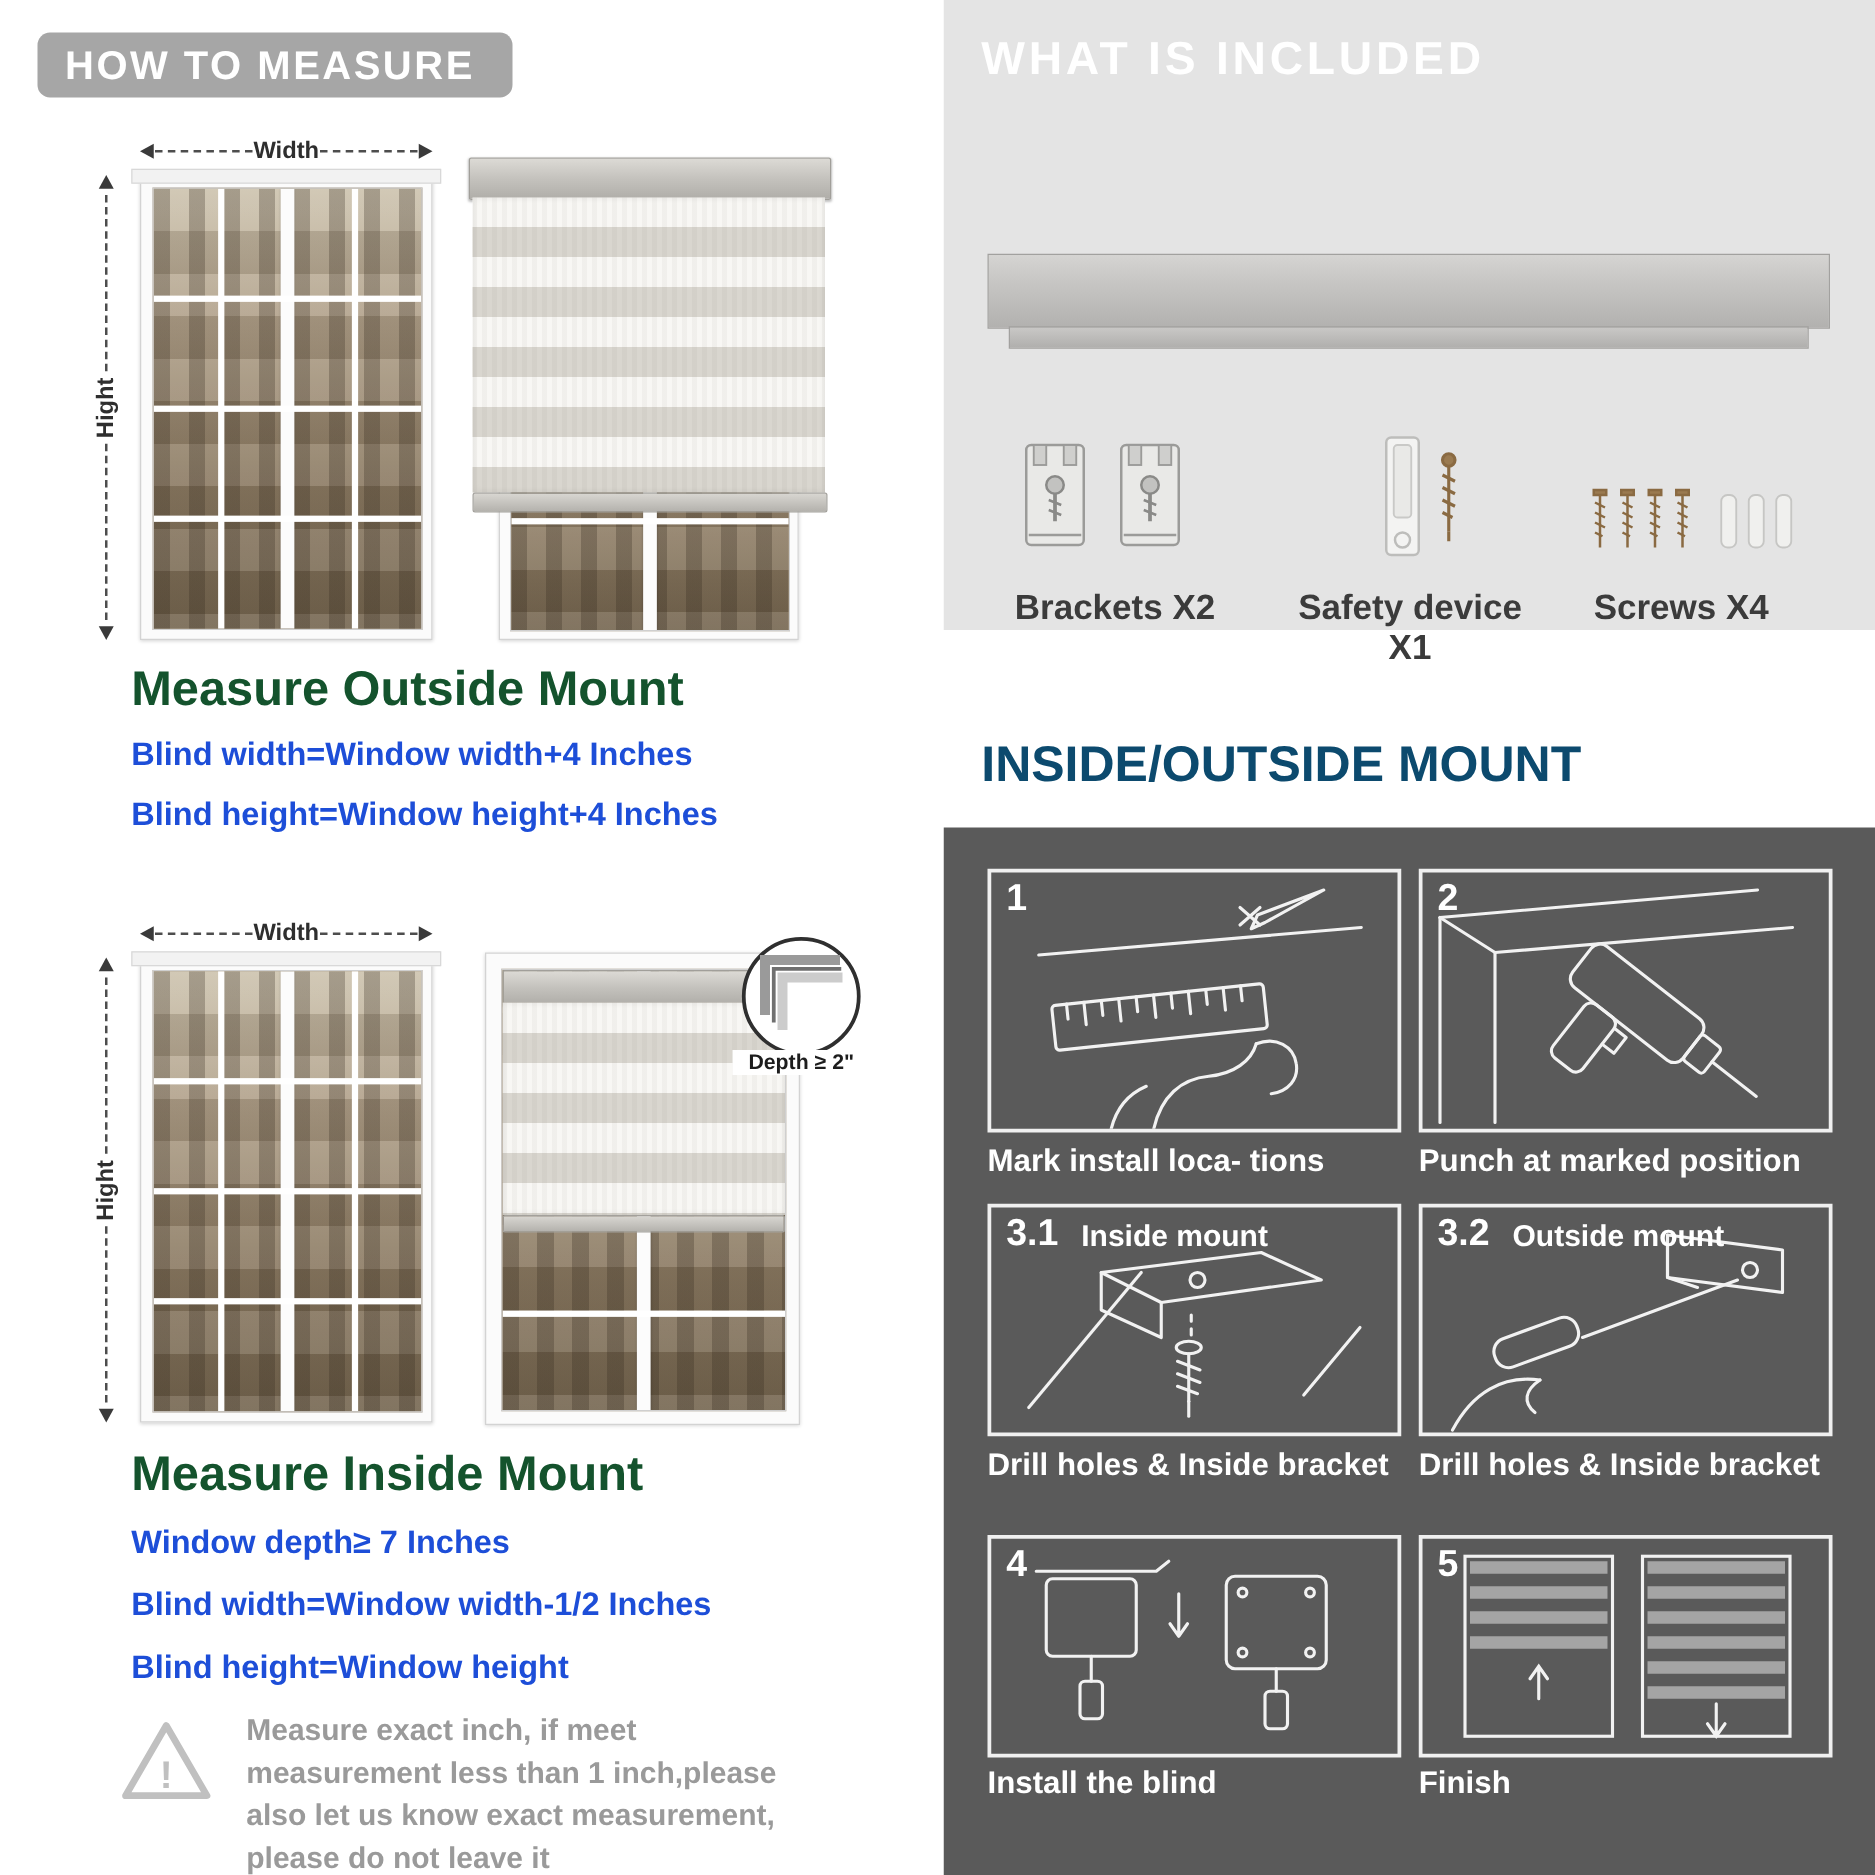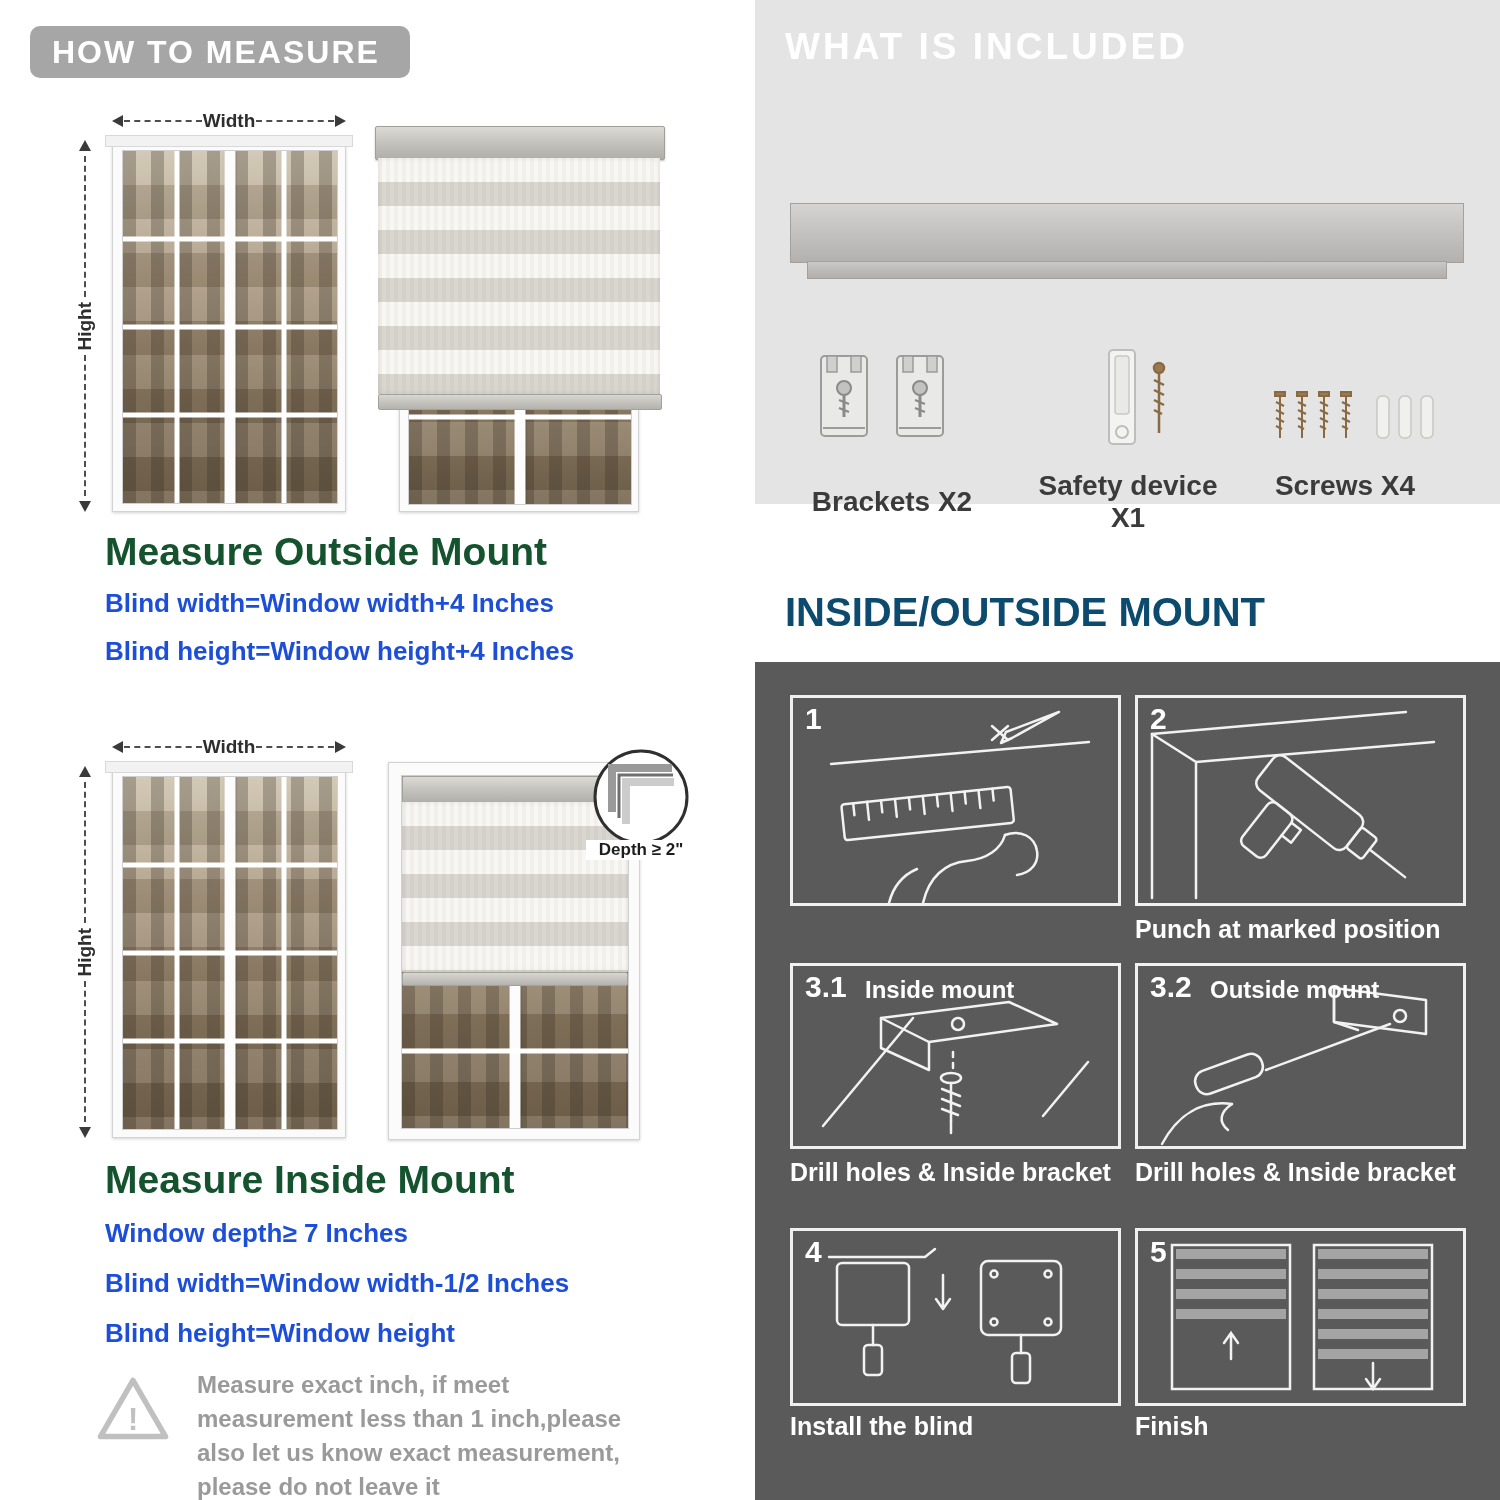--- a/index.html
+++ b/index.html
@@ -251,21 +251,21 @@
           <path d="M79 8 v42" fill="none"></path>
           <path d="M75 14 l8 4 M75 22 l8 4 M75 30 l8 4 M75 38 l6 3" fill="none"></path>
       </g>
       <g fill="#f0f0ee" stroke="#c6c6c4" stroke-width="1.5">
         <rect x="110" y="8" width="12" height="42" rx="5"></rect>
         <rect x="132" y="8" width="12" height="42" rx="5"></rect>
         <rect x="154" y="8" width="12" height="42" rx="5"></rect>
       </g>
     </svg>
 
-    <div class="item-label" style="left:27px;margin-top:16px;">Brackets X2</div>
+    <div class="item-label" style="left:27px;">Brackets X2</div>
     <div class="item-label" style="left:263px;">Safety device X1</div>
     <div class="item-label" style="left:480px;">Screws X4</div>
   </div>
 
   <div class="abs mount-head" style="left:755px;top:572px;width:745px;height:90px;">
     <div class="mount-head-text">INSIDE/OUTSIDE MOUNT</div>
   </div>
 
   <div class="abs mount-panel" style="left:755px;top:662px;width:745px;height:838px;">
 
@@ -299,20 +299,21 @@
             <rect x="220" y="100" width="20" height="26" rx="3"></rect>
             <line x1="240" y1="113" x2="285" y2="113"></line>
             <rect x="132" y="134" width="30" height="54" rx="7"></rect>
             <path d="M162 140 h12 v16 h-12"></path>
           </g>
         </g>
       </svg>
       <span class="step-num">2</span>
     </div>
 
+    <div class="step-caption" style="left:35px;top:253px;">Mark install loca- tions</div>
     <div class="step-caption" style="left:380px;top:253px;">Punch at  marked position</div>
 
     <div class="step-box" style="left:35px;top:301px;width:325px;height:180px;">
       <svg class="step-art" viewBox="0 0 325 180">
         <g stroke="#f2f2f2" stroke-width="2.5" fill="none" stroke-linecap="round" stroke-linejoin="round">
           <path d="M30 160 L120 52"></path>
           <path d="M250 150 L295 96"></path>
           <path d="M88 52 l128 -16 l48 22 l-128 18 z"></path>
           <path d="M88 52 v30 l48 22 v-28"></path>
           <circle cx="165" cy="58" r="6"></circle>

